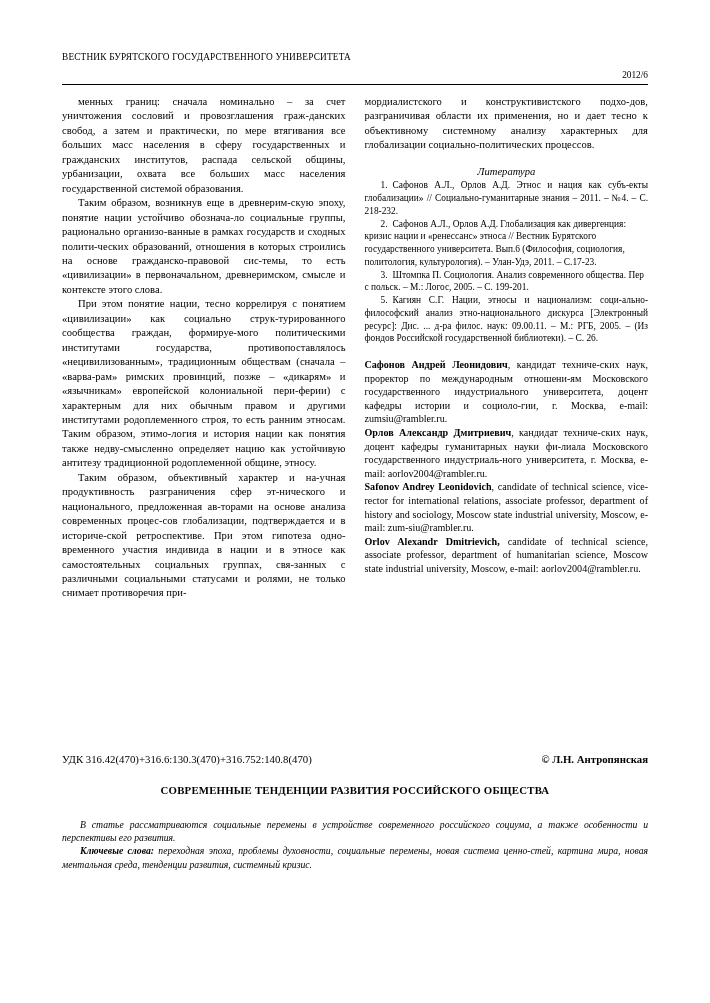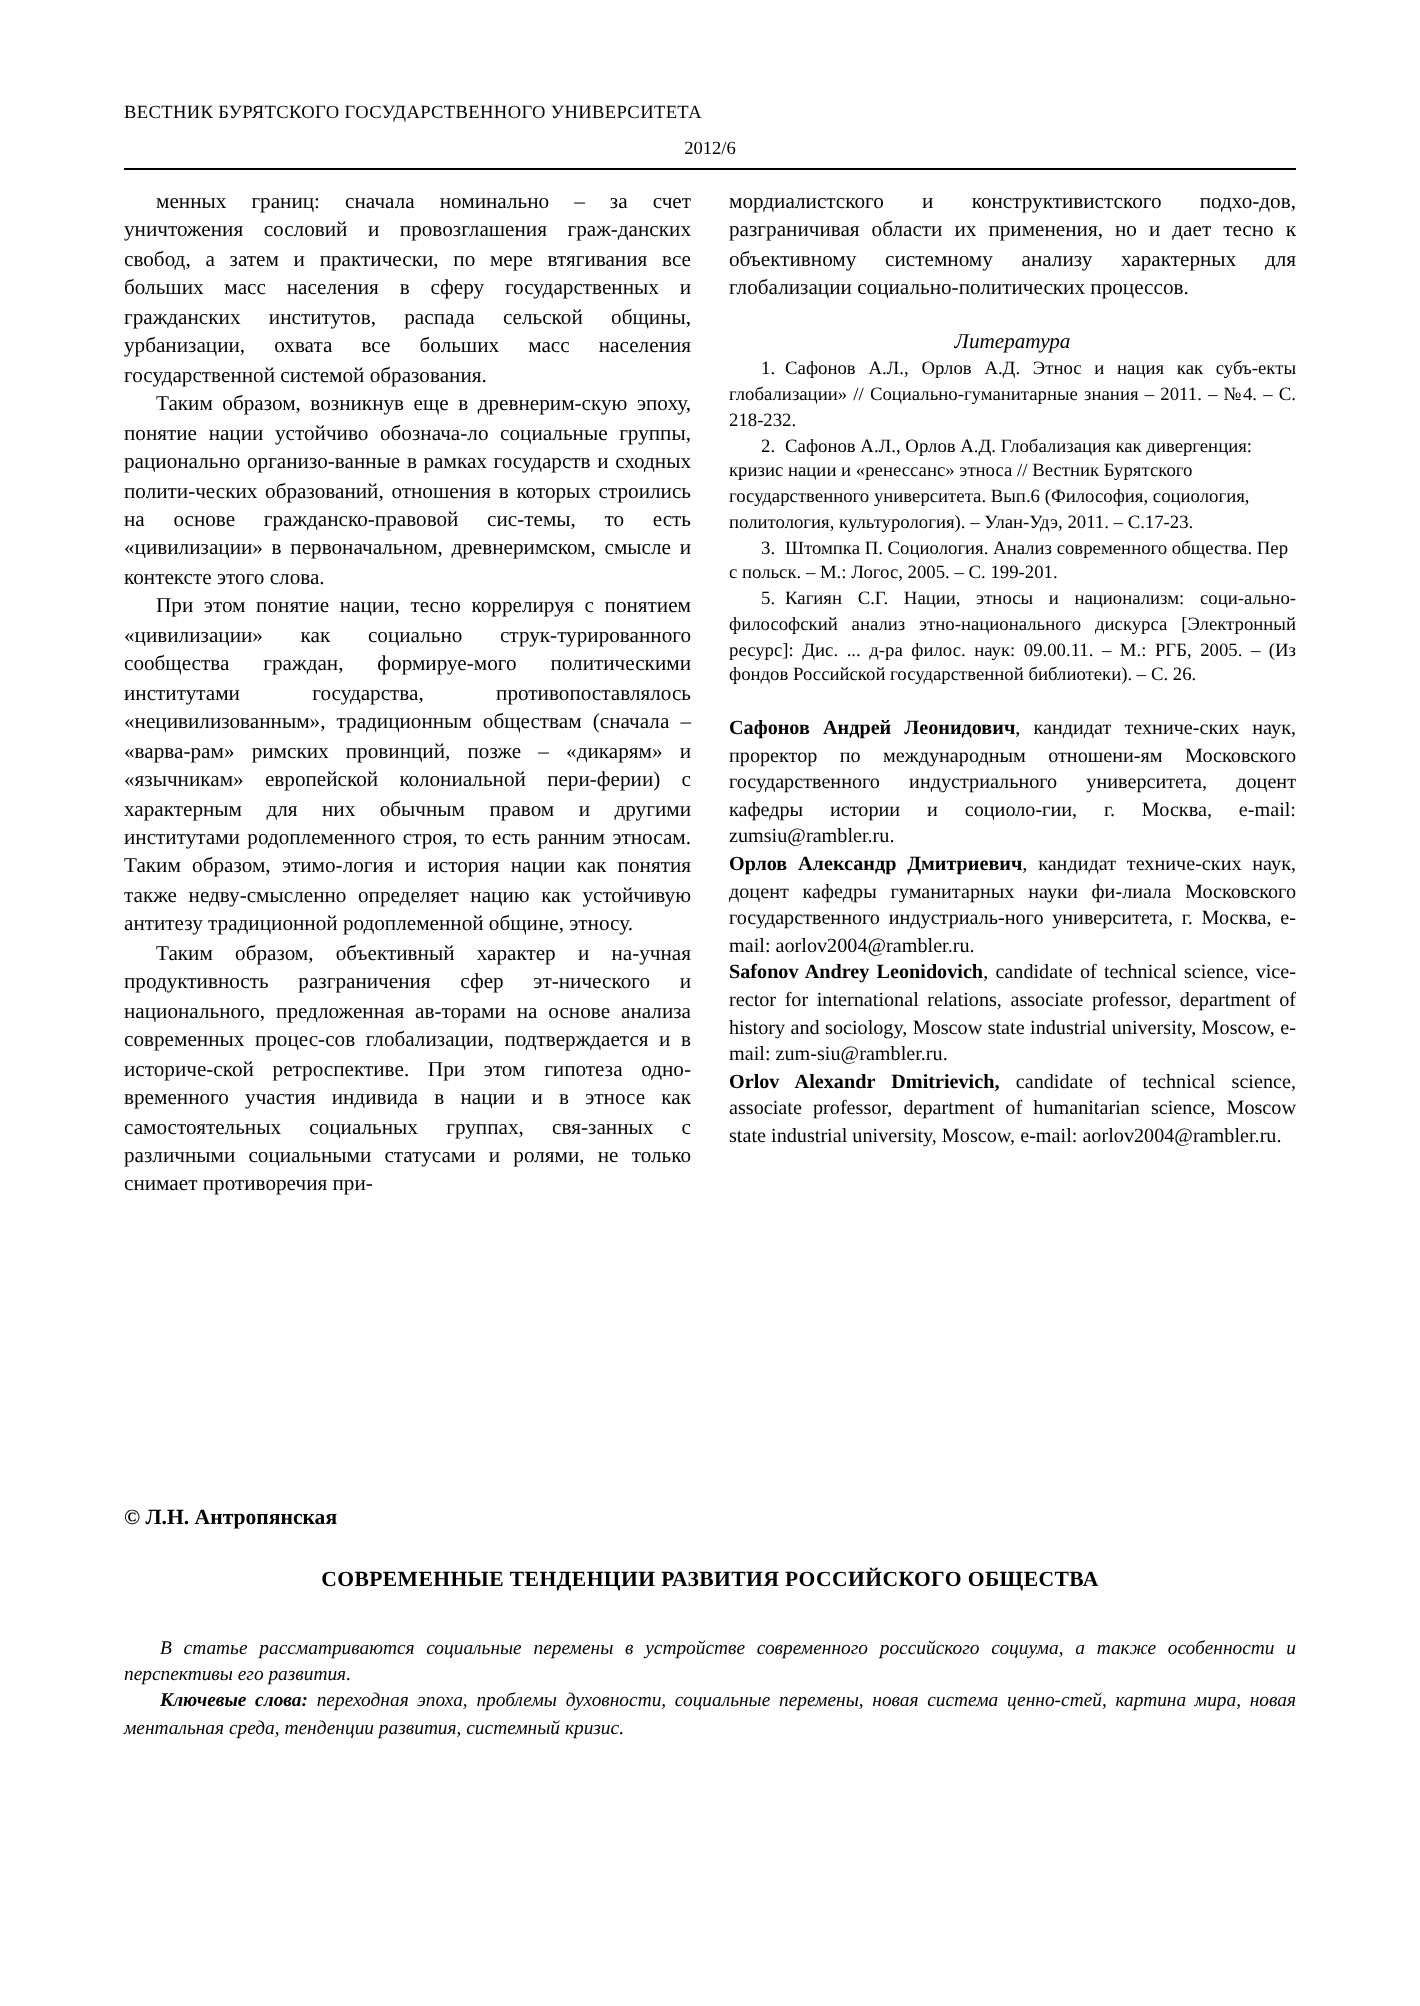--- a/index.html
+++ b/index.html
@@ -34,21 +34,21 @@
     top: 52px;
     width: 586px;
   }
   .running-head-title {
     font-size: 9.3px;
     letter-spacing: 0.18px;
     line-height: 1.25;
     white-space: nowrap;
   }
   .running-head-issue {
-    text-align: center;
+    text-align: right;
     font-size: 9.3px;
     line-height: 1.25;
     margin-top: 6px;
   }
   .head-rule {
     position: absolute;
     left: 62px;
     top: 84px;
     width: 586px;
     height: 1px;
@@ -201,20 +201,21 @@
         <b>Safonov Andrey Leonidovich</b><span>, candidate of technical science, vice-rector for international relations, associate professor, department of history and sociology, Moscow state industrial university, Moscow, e-mail: zum-siu@rambler.ru.</span>
       </p>
       <p class="bio">
         <b>Orlov Alexandr Dmitrievich,</b><span> candidate of technical science, associate professor, department of humanitarian science, Moscow state industrial university, Moscow, e-mail: aorlov2004@rambler.ru.</span>
       </p>
     </div>
 
   </div>
 
   <div class="udc-row">
+    <span class="udc-code">УДК 316.42(470)+316.6:130.3(470)+316.752:140.8(470)</span>
     <span class="udc-copyright">© Л.Н. Антропянская</span>
   </div>
 
   <div class="article-title">СОВРЕМЕННЫЕ ТЕНДЕНЦИИ РАЗВИТИЯ РОССИЙСКОГО ОБЩЕСТВА</div>
 
   <div class="abstract">
     <p>В статье рассматриваются социальные перемены в устройстве современного российского социума, а также особенности и перспективы его развития.</p>
     <p>
       <span class="kw-label">Ключевые слова:</span><span> переходная эпоха, проблемы духовности, социальные перемены, новая система ценно-стей, картина мира, новая ментальная среда, тенденции развития, системный кризис.</span>
     </p>

